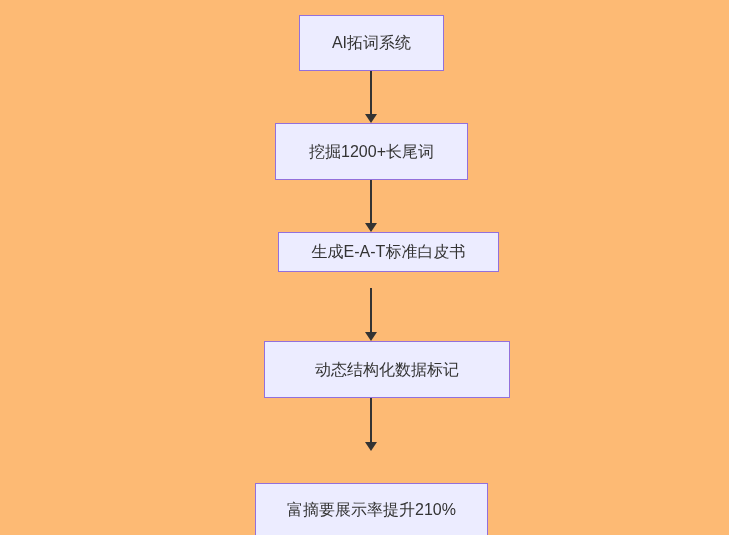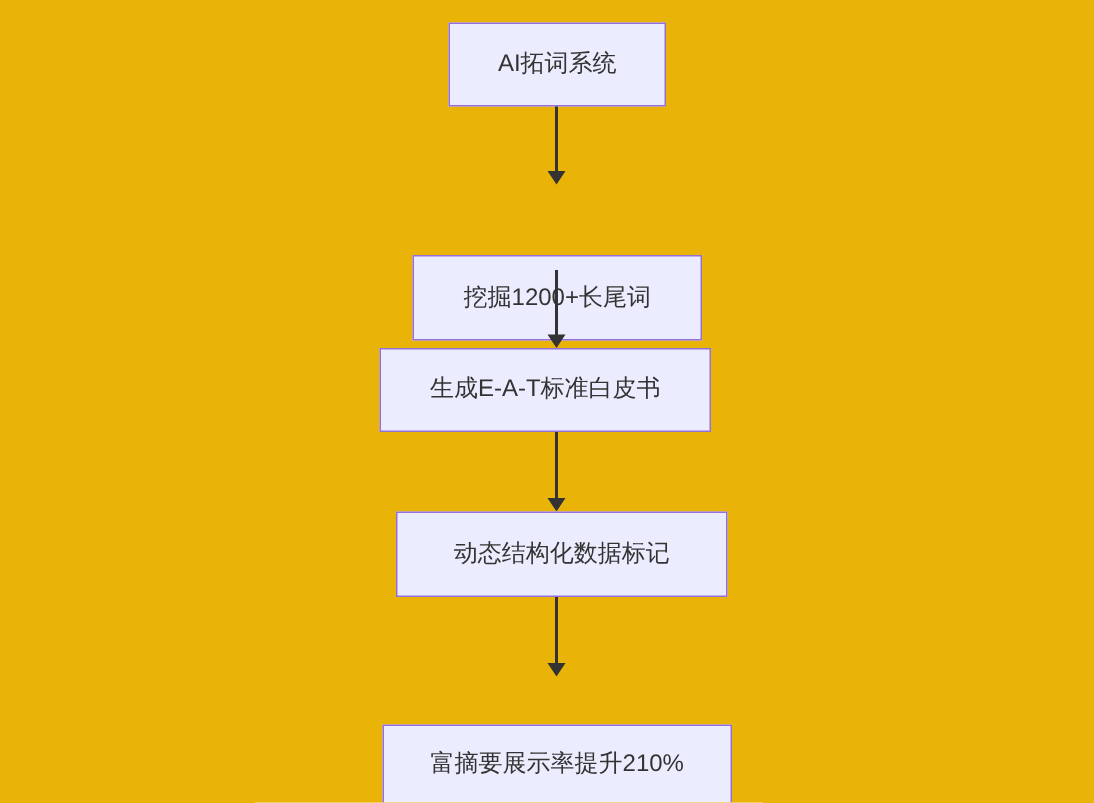--- a/index.html
+++ b/index.html
@@ -3,39 +3,39 @@
 <meta charset="utf-8">
 <style>
   * { margin: 0; padding: 0; box-sizing: border-box; }
   html, body {
     font-family: "Liberation Sans", "DejaVu Sans", sans-serif;
   }
   .canvas {
     position: relative;
     width: 729px;
     height: 535px;
-    background: #eab308;
+    background: #fdba74;
     overflow: hidden;
   }
   .flow-node {
     position: absolute;
     background: #ECECFF;
     border: 1px solid #9370DB;
     color: #333333;
     font-size: 16px;
     display: flex;
     align-items: center;
     justify-content: center;
     text-align: center;
     line-height: 1.2;
   }
   .node-1 { left: 299px; top: 15px;  width: 145px; height: 56px; }
-  .node-2 { left: 275px; top: 123px; width: 193px; height: 57px; margin-top: 47px; }
-  .node-3 { left: 253px; top: 232px; width: 221px; height: 56px; }
-  .node-4 { left: 264px; top: 341px; width: 221px; height: 57px; }
+  .node-2 { left: 275px; top: 123px; width: 193px; height: 57px; }
+  .node-3 { left: 278px; top: 232px; width: 221px; height: 40px; }
+  .node-4 { left: 264px; top: 341px; width: 246px; height: 57px; }
   .node-5 { left: 255px; top: 451px; width: 233px; height: 54px; margin-top: 32px; }
   .flow-arrow {
     position: absolute;
     left: 365px;        
     width: 12px;
   }
   .arrow-1 { top: 71px;  height: 52px; }
   .arrow-2 { top: 180px; height: 52px; }
   .arrow-3 { top: 288px; height: 53px; }
   .arrow-4 { top: 398px; height: 53px; }

